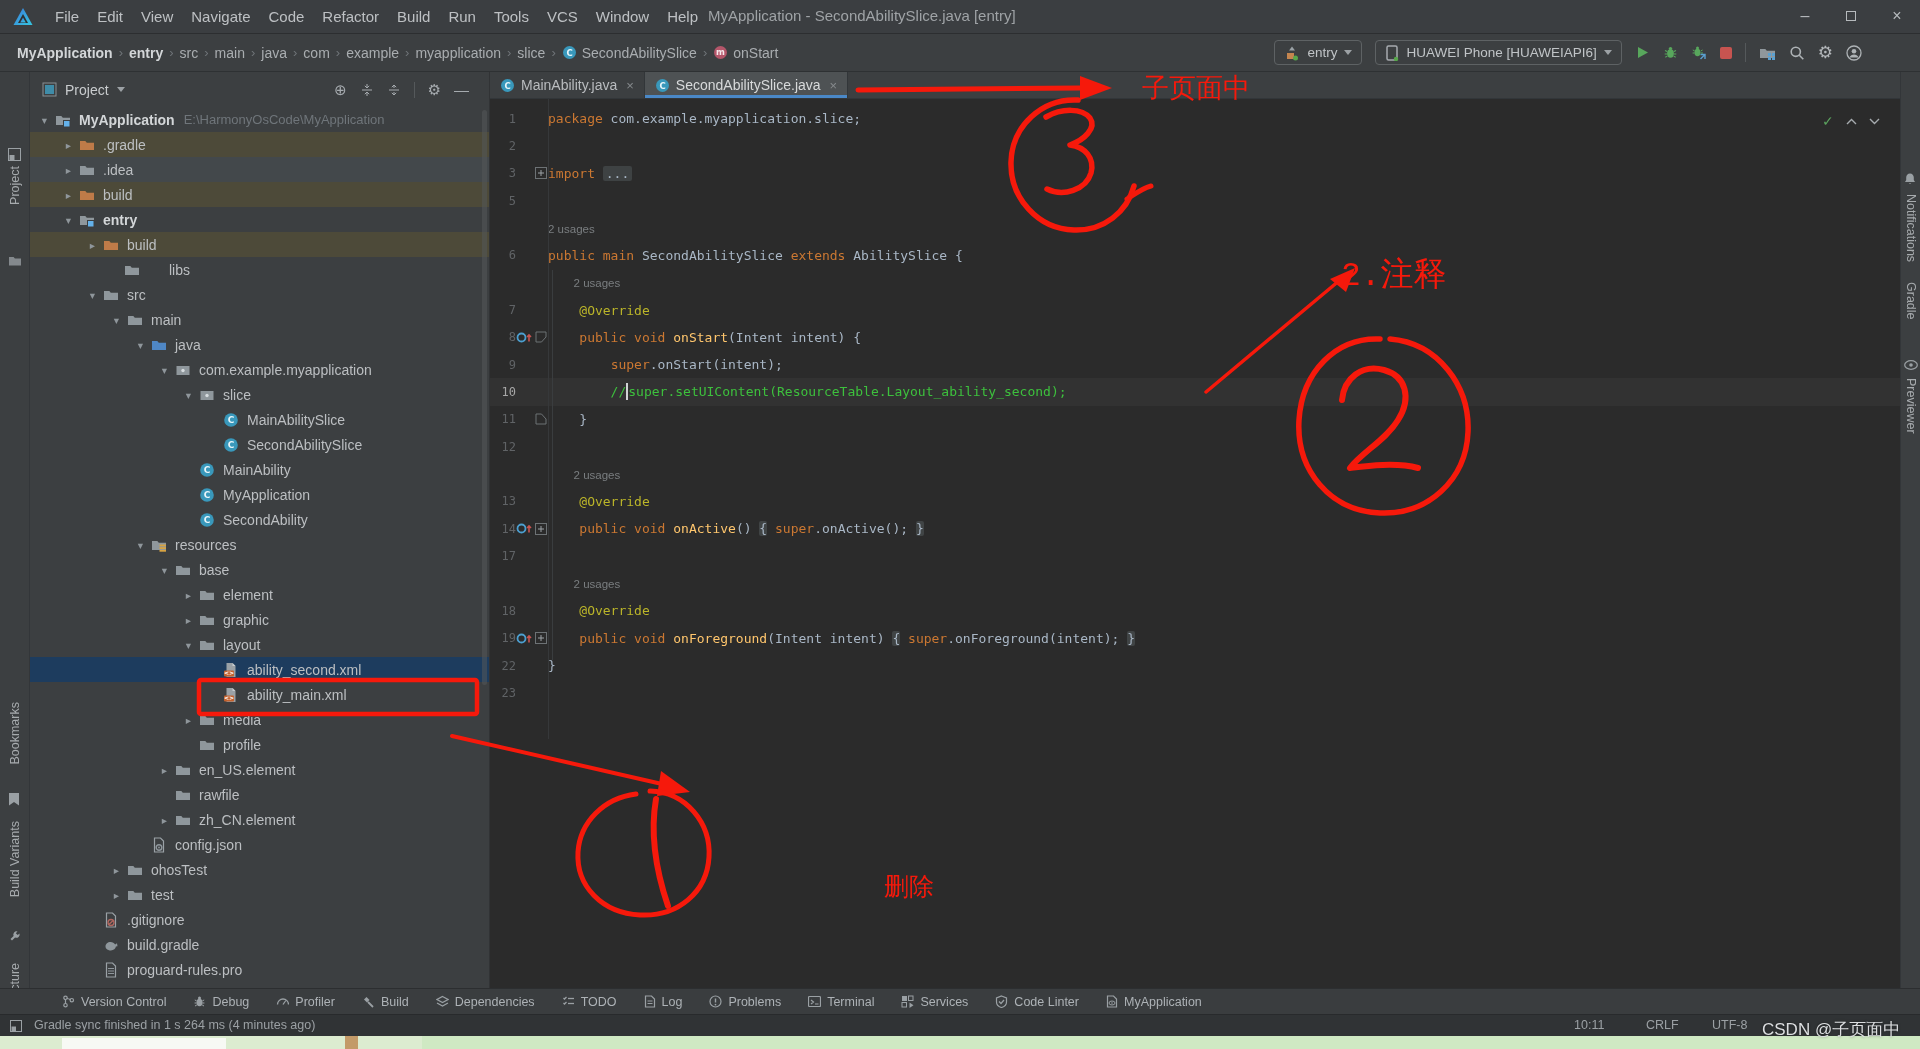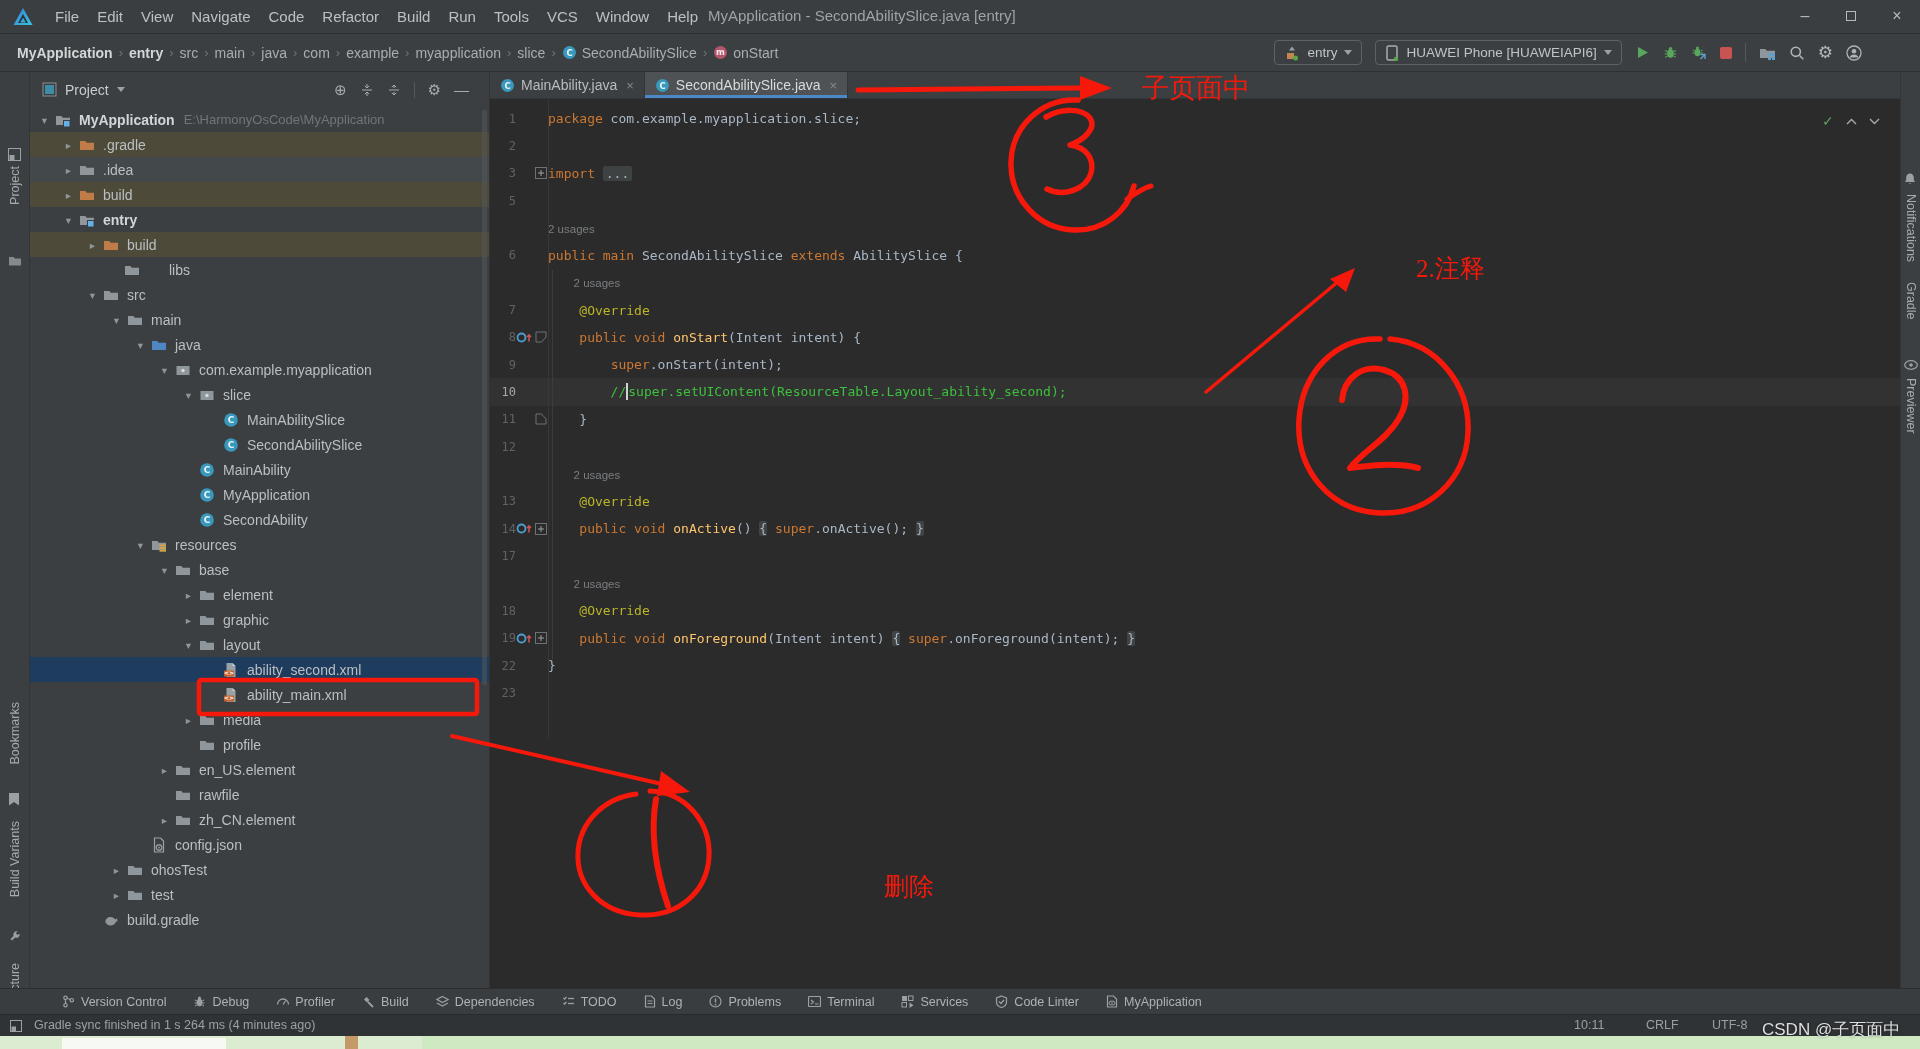--- a/index.html
+++ b/index.html
@@ -91,21 +91,21 @@
   .watermark { position:absolute; left:1762px; top:1018px; font-size:17px; color:#dcdee0; text-shadow:0 0 3px rgba(0,0,0,.4); z-index:40; }
 
   
   .desktop { position:absolute; left:0; top:1036px; width:1920px; height:13px; background:#cfe9c3; }
   .d-left { position:absolute; left:0; top:0; width:422px; height:13px; background:#dcecd0; }
   .d-white { position:absolute; left:62px; top:2px; width:164px; height:11px; background:#f7f9f4; }
   .d-tan { position:absolute; left:345px; top:0; width:13px; height:13px; background:#c39a68; }
 
   
   .overlay { position:absolute; left:0; top:0; width:1920px; height:1049px; z-index:50; pointer-events:none; }
-  .ann-label { position:absolute; color:#f6190b; z-index:51; pointer-events:none; font-family:Liberation Serif, serif; }
+  .ann-label { position:absolute; color:#f6190b; z-index:51; pointer-events:none; font-family:Liberation Mono, monospace; }
 </style>
 </head>
 <body>
 
 <div class="titlebar">
   <span class="logo">
     <svg width="22" height="20" viewBox="0 0 22 20">
         <defs>
           <linearGradient id="lg1" x1="0" y1="0" x2="1" y2="1">
             <stop offset="0" stop-color="#3b7bdb"></stop>
@@ -675,24 +675,47 @@
         <svg width="16" height="16">
           <path d="M1 4h5.3l1.5 1.8H15V13H1z" fill="#8f979c"></path>
         </svg>
       </span>
       <span class="tlabel">test</span>
     </div>
     <div class="trow" style="padding-left: 54px;">
       <span class="chev"></span>
       <span class="ticon">
         <svg width="16" height="16">
+          <path d="M3.5 1h6l3 3v11h-9z" fill="none" stroke="#9aa1a6" stroke-width="1.2"></path>
+          <circle cx="8" cy="10.5" r="3" fill="none" stroke="#b0665f" stroke-width="1.4"></circle>
+          <path d="M5.9 12.6l4.2-4.2" stroke="#b0665f" stroke-width="1.4"></path>
+        </svg>
+      </span>
+      <span class="tlabel">.gitignore</span>
+    </div>
+    <div class="trow" style="padding-left: 54px;">
+      <span class="chev"></span>
+      <span class="ticon">
+        <svg width="16" height="16">
           <path d="M2.5 9.5c0-2.6 2.2-4.5 5-4.5 2.1 0 3.8 1 4.6 2.4l1.9-1.2.5 3-1.6.4c-.2 2.2-2.3 3.9-5 3.9s-5.4-1.6-5.4-4z" fill="#8f979c"></path>
         </svg>
       </span>
       <span class="tlabel">build.gradle</span>
+    </div>
+    <div class="trow" style="padding-left: 54px;">
+      <span class="chev"></span>
+      <span class="ticon">
+        <svg width="16" height="16">
+          <path d="M3.5 1h6l3 3v11h-9z" fill="none" stroke="#9aa1a6" stroke-width="1.2"></path>
+          <g stroke="#8f979c">
+            <path d="M5 6.5h6M5 9h6M5 11.5h6"></path>
+          </g>
+        </svg>
+      </span>
+      <span class="tlabel">proguard-rules.pro</span>
     </div>
   </div>
 <div class="tree-scroll"></div>
 
 <div class="editor-tabs">
     <div class="tab">
       <span style="display: flex;">
         <svg width="15" height="15">
           <circle cx="7.5" cy="7.5" r="6.5" fill="#3998bb"></circle>
           <text x="7.5" y="10.6" text-anchor="middle" font-size="8.5" font-weight="bold" fill="#eaf6fa">C</text>
@@ -936,14 +959,14 @@
     <rect x="199" y="680" width="278" height="34" rx="2" stroke-width="4.5"></rect>
 
     <path d="M452 736 L662 784" stroke-width="4"></path>
     <polygon points="690,792 661,771 657,796" fill="#f6190b" stroke="none"></polygon>
 
     <path d="M636 794 C604 798 580 822 578 852 C576 886 602 913 640 915 C678 917 707 892 709 857 C711 823 686 792 650 791" stroke-width="5"></path>
     <path d="M656 799 C651 828 653 862 668 906" stroke-width="6"></path>
   </g>
 </svg>
 <div class="ann-label" style="left:1142px;top:70px;font-size:27px">子页面中</div>
-<div class="ann-label" style="left:1416px;top:252px;font-size:25px">2.注释</div>
+<div class="ann-label" style="left:1341px;top:252px;font-size:33px">2.注释</div>
 <div class="ann-label" style="left:884px;top:870px;font-size:25px">删除</div>
 
 </body></html>

